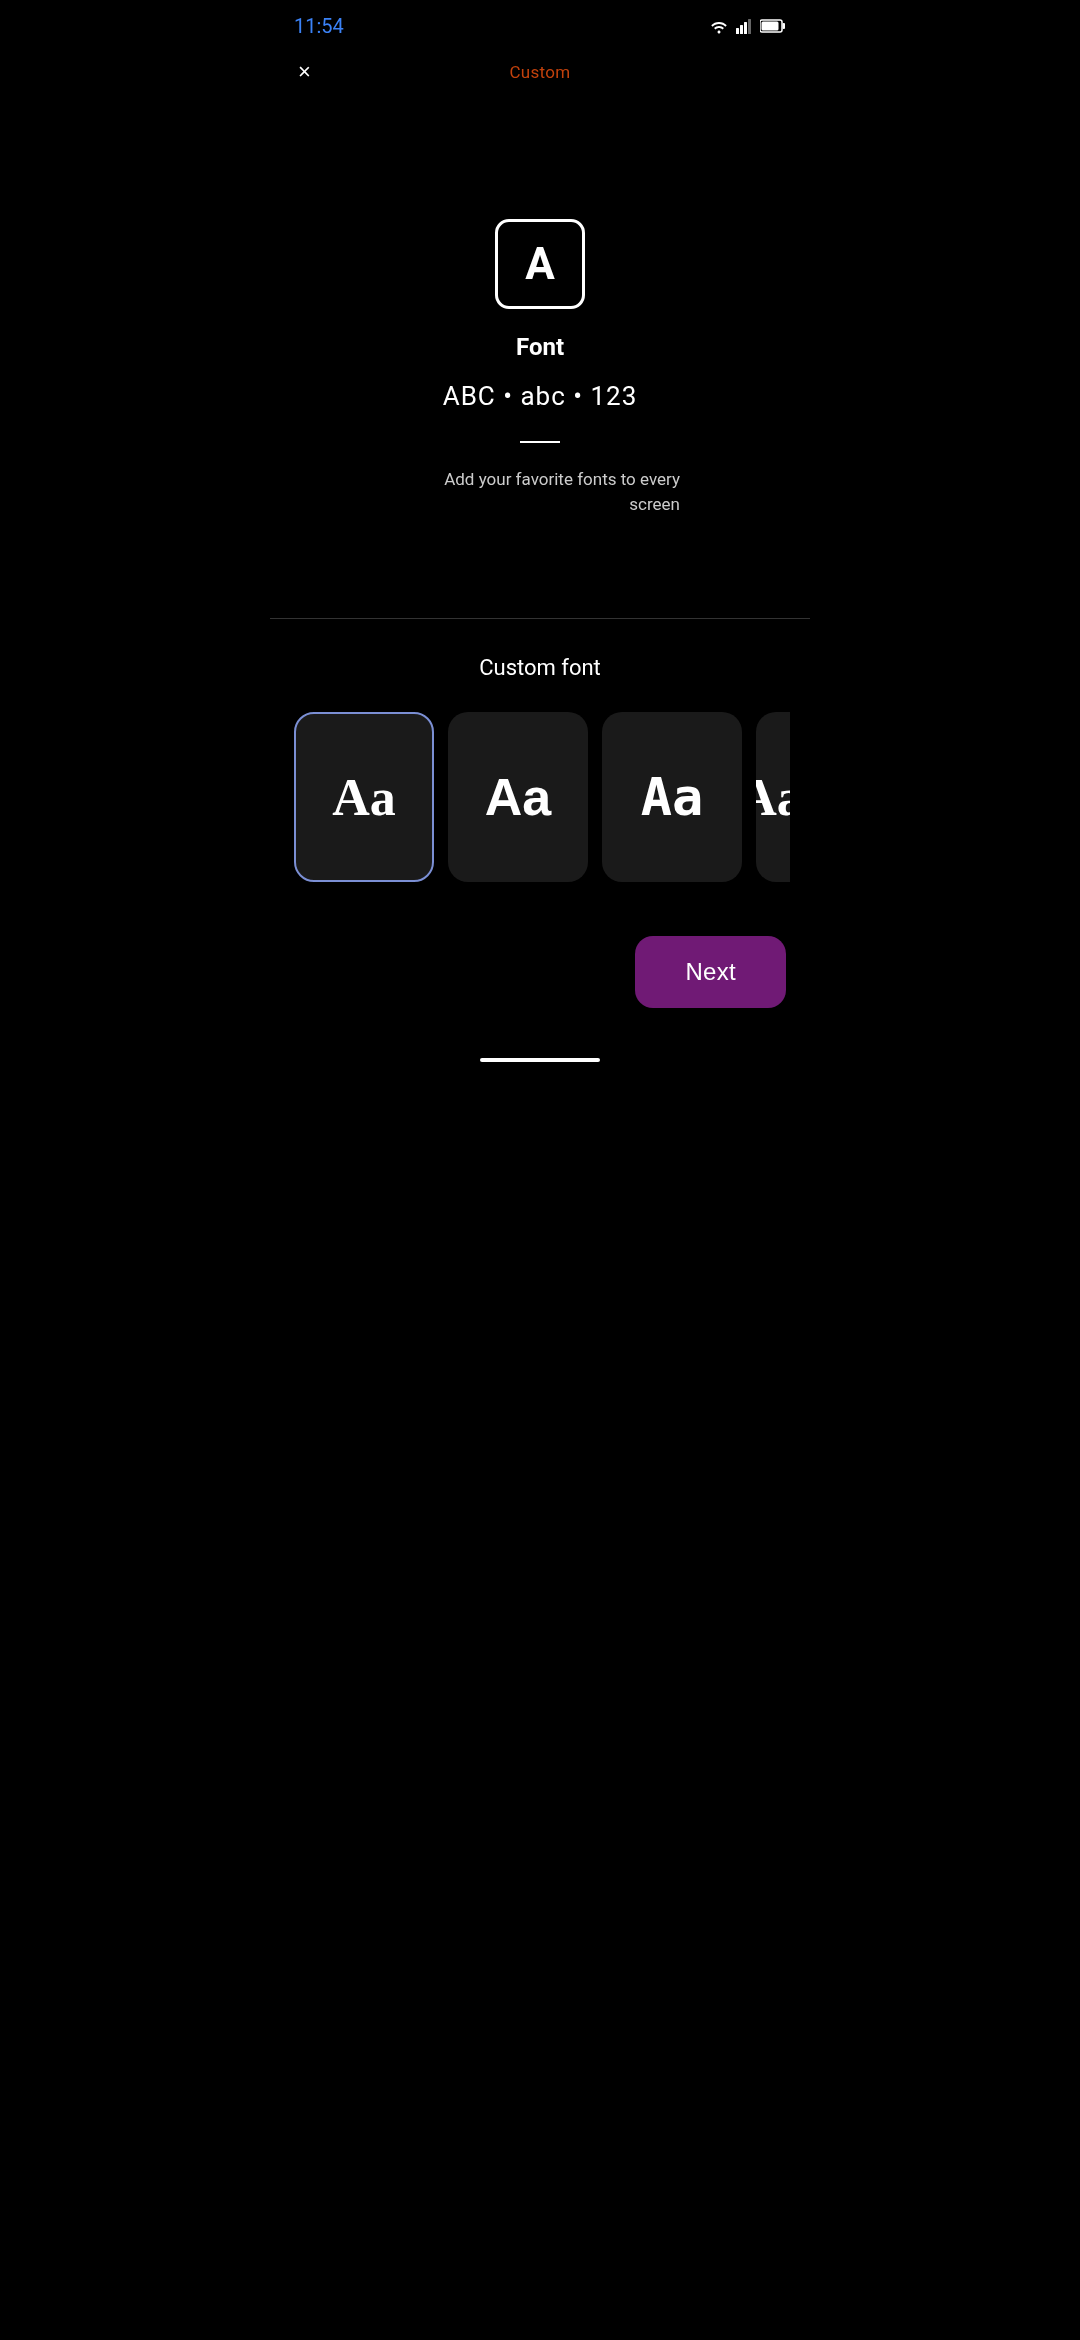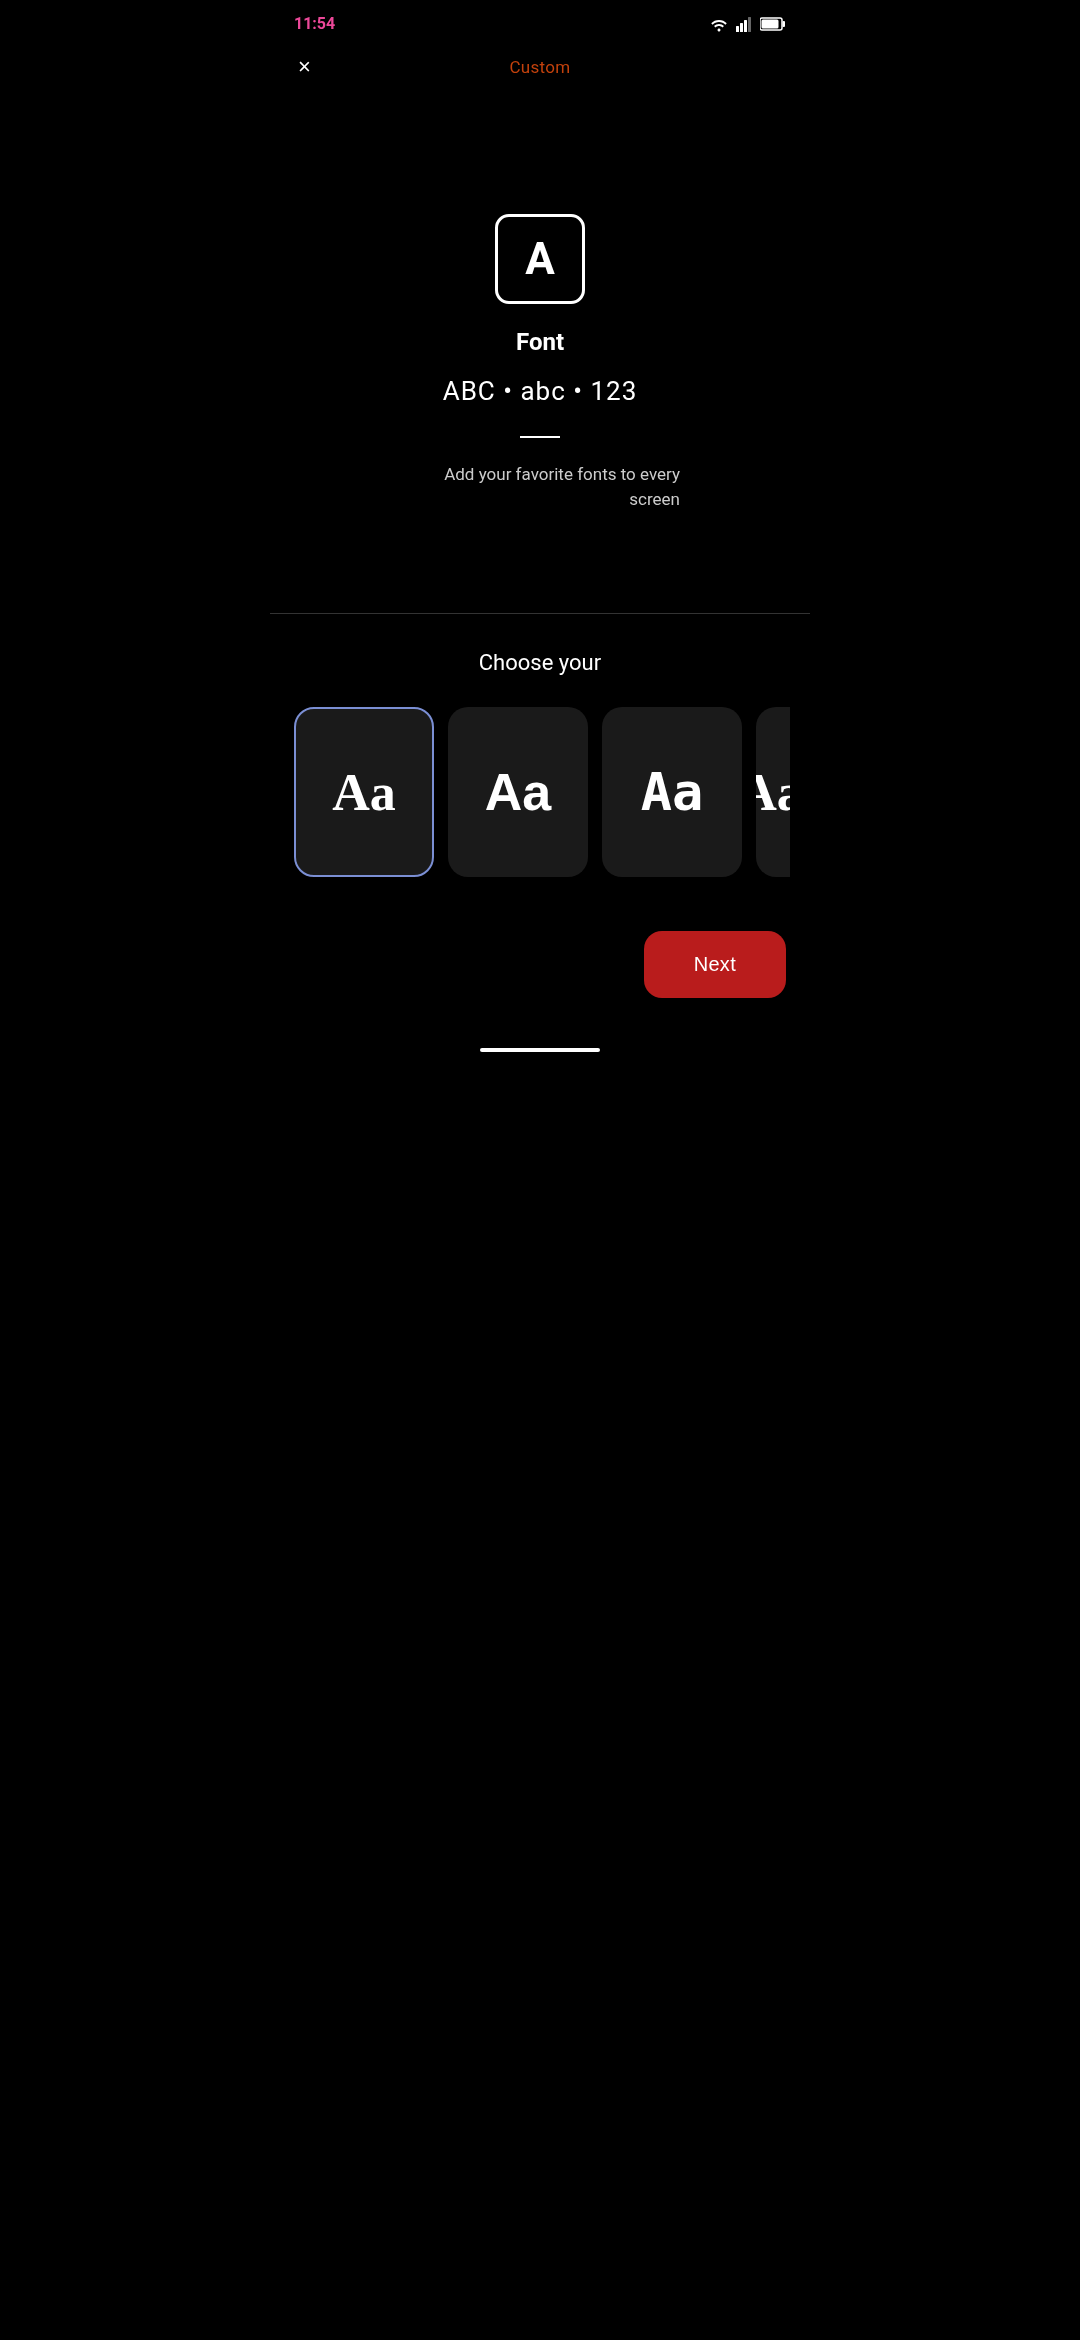--- a/index.html
+++ b/index.html
@@ -22,23 +22,23 @@
     }
 
     .status-bar {
       display: flex;
       justify-content: space-between;
       align-items: center;
       padding: 14px 24px 8px;
     }
 
     .status-time {
-      font-size: 16px;
-      font-weight: 700;
-      color: #ec4899;
+      font-size: 20px;
+      font-weight: 400;
+      color: #3b82f6;
     }
 
     .status-icons {
       display: flex;
       align-items: center;
       gap: 6px;
     }
 
     
     .header {
@@ -215,26 +215,26 @@
 
     
     .bottom-area {
       display: flex;
       flex-direction: column;
       align-items: flex-end;
       padding: 20px 24px 40px;
     }
 
     .next-btn {
-      background-color: #b91c1c;
+      background-color: #701a75;
       color: #ffffff;
       border: none;
       border-radius: 18px;
       padding: 22px 50px;
-      font-size: 20px;
+      font-size: 24px;
       font-weight: 500;
       cursor: pointer;
       letter-spacing: 0.3px;
     }
 
     .home-indicator {
       width: 120px;
       height: 4px;
       background-color: #ffffff;
       border-radius: 4px;
@@ -282,21 +282,21 @@
   </div>
   <span class="font-label">Font</span>
   <span class="font-preview">ABC • abc • 123</span>
   <div class="divider-line"></div>
   <p class="font-description">Add your favorite fonts to every screen</p>
 </div>
 
 <div class="section-separator"></div>
 
 <div class="choose-font-section">
-  <h2 class="choose-font-title">Choose your</h2>
+  <h2 class="choose-font-title">Custom font</h2>
   <div class="font-options-row">
     <div class="font-option selected">
       <span class="font-option-text">Aa</span>
     </div>
     <div class="font-option">
       <span class="font-option-text">Aa</span>
     </div>
     <div class="font-option">
       <span class="font-option-text">Aa</span>
     </div>

